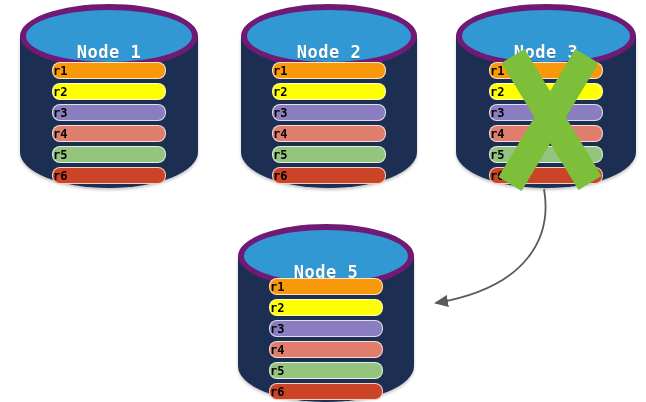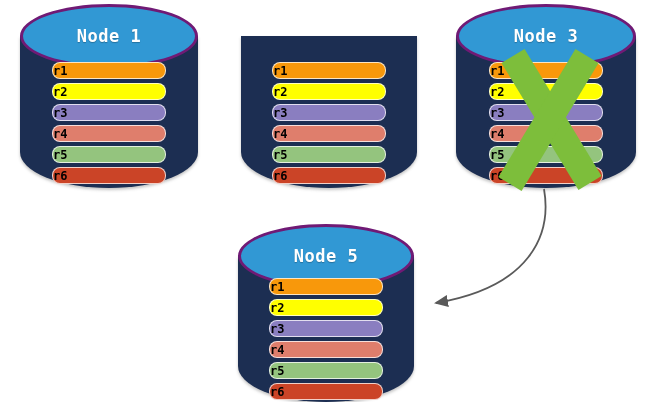--- a/index.html
+++ b/index.html
@@ -8,22 +8,22 @@
     overflow:hidden; font-family:"DejaVu Sans Mono", monospace;
   }
   .node { position:absolute; }
   .cyl-body {
     position:absolute; left:0; right:0; top:32px; bottom:0;
     border-radius:0 0 50% 50% / 0 0 36px 36px;
     box-shadow:0 2px 3px rgba(90,90,90,0.35);
   }
   .cyl-top {
     position:absolute; left:0; right:0; top:0; height:64px;
-    border-radius:50%; border:3px solid #701a75; box-sizing:border-box;
-    display:flex; align-items:center; justify-content:center;
+    border-radius:50%; border:6px solid #701a75; box-sizing:border-box;
+    display:flex; align-items:flex-end; justify-content:center;
   }
   .node-title {
     color:#fff; font-weight:bold; font-size:17px; letter-spacing:0.5px;
     white-space:pre; text-shadow:0 1px 1px rgba(0,0,0,0.25);
   }
   .rows {
     position:absolute; top:58px; left:50%; transform:translateX(-50%);
     width:114px; display:flex; flex-direction:column; gap:4px;
   }
   .node--short .rows { top:54px; }
@@ -70,20 +70,23 @@
           <span class="row-label">r5</span>
         </div>
       <div class="row" style="background: rgb(203, 68, 39);">
           <span class="row-label">r6</span>
         </div>
     </div>
   </div>
 
   <div class="node" id="node2">
     <div class="cyl-body" style="background: rgb(28, 46, 82);"></div>
+    <div class="cyl-top" style="background: rgb(49, 152, 212);">
+      <span class="node-title">Node 2</span>
+    </div>
     <div class="rows">
       <div class="row" style="background: rgb(248, 152, 11);">
           <span class="row-label">r1</span>
         </div>
       <div class="row" style="background: rgb(255, 255, 0);">
           <span class="row-label">r2</span>
         </div>
       <div class="row" style="background: rgb(138, 126, 192);">
           <span class="row-label">r3</span>
         </div>

